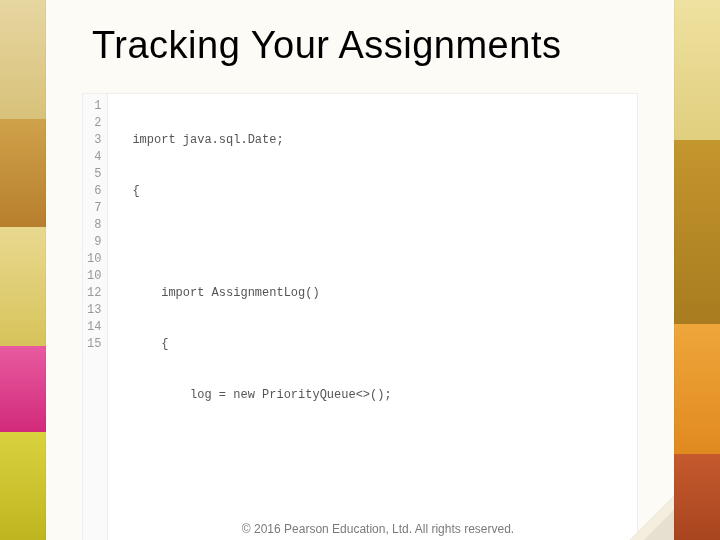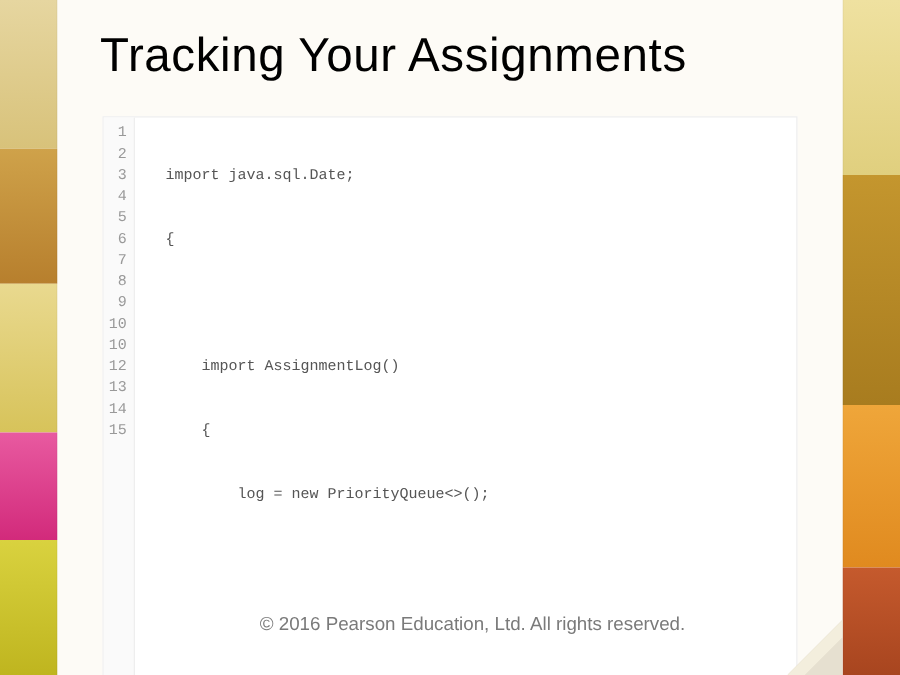--- a/index.html
+++ b/index.html
@@ -48,21 +48,21 @@
     box-shadow: 0 0 0 1px rgba(0,0,0,0.03);
     z-index: 1;
     padding: 18px 28px 0 28px;
     box-sizing: border-box;
   }
 
   .title {
     font-size: 38px;
     font-weight: 400;
     color: #000;
-    margin: 6px 0 26px 6px;
+    margin: 6px 0 26px 18px;
     letter-spacing: 0.5px;
   }
 
   .code-panel {
     background: #fff;
     border: 1px solid #eee;
     margin: 0 8px;
     position: relative;
   }
   .code-body {
@@ -83,23 +83,23 @@
   .gutter div { height: 17px; }
   .code-lines {
     padding: 4px 8px;
     white-space: pre;
   }
   .code-lines div { height: 17px; margin-left: 16px; }
 
   .footer {
     position: absolute;
     left: 0; right: 0;
-    bottom: 32px;
+    bottom: 4px;
     text-align: center;
-    font-size: 15px;
+    font-size: 12px;
     color: #7a7a7a;
     margin-left: 36px;
   }
 
   .corner-fold {
     position: absolute;
     right: 0;
     bottom: 0;
     width: 44px;
     height: 44px;

